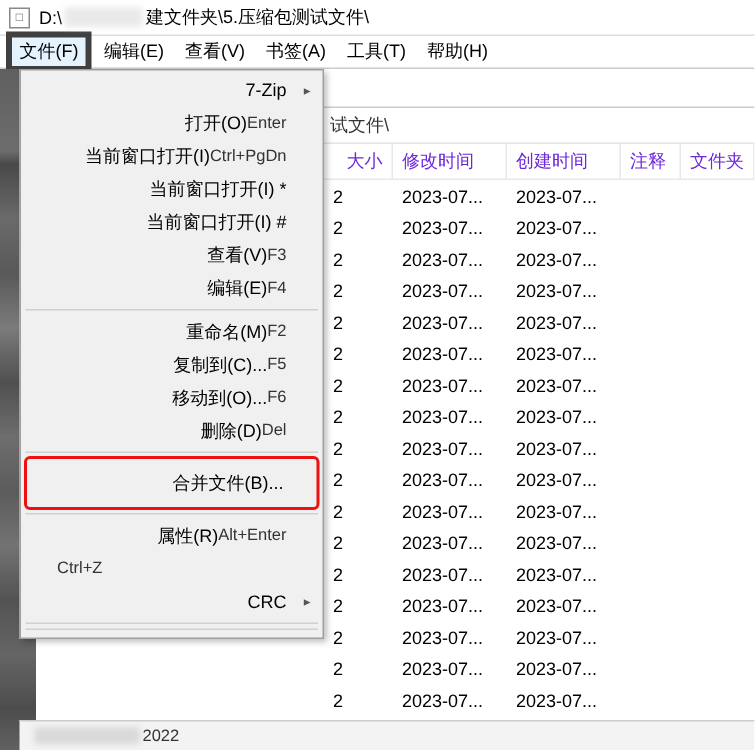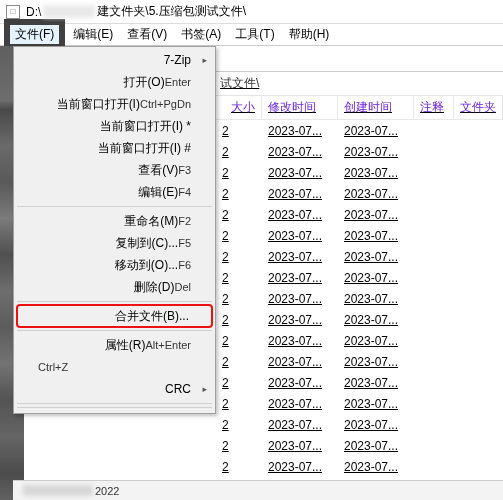--- a/index.html
+++ b/index.html
@@ -2,30 +2,30 @@
 <html><head>
 <meta charset="utf-8">
 <style>
   * { margin:0; padding:0; box-sizing:border-box; }
   body { font-family: "Microsoft YaHei","Segoe UI",sans-serif; font-size:12px; color:#000; background:#fff; width:503px; height:500px; overflow:hidden; position:relative; }
   .titlebar { height:24px; background:#fff; display:flex; align-items:center; padding:0 6px; border-bottom:1px solid #ddd; }
   .titlebar .icon { width:14px; height:14px; border:1px solid #888; margin-right:6px; display:flex; align-items:center; justify-content:center; font-size:8px; color:#666;}
   .titlebar .blur { display:inline-block; width:52px; height:13px; background:#e9e9e9; filter:blur(2px); margin:0 2px; }
   .menubar { height:22px; display:flex; align-items:center; padding:0 4px; border-bottom:1px solid #ccc; gap:2px;}
   .menubar .mi { padding:2px 6px; cursor:default; }
-  .menubar .mi.open { background:#e5f3ff; border:6px solid #404040; padding:1px 5px;}
+  .menubar .mi.open { background:#e5f3ff; border:4px solid #404040; padding:1px 5px;}
   .leftstrip { position:absolute; left:0; top:46px; width:24px; bottom:0; background:linear-gradient(#6c6c6c,#7a7a7a 12%,#555 14%,#777 22%,#666 30%,#888 38%,#5c5c5c 46%,#7b7b7b 54%,#696969 62%,#808080 70%,#5f5f5f 78%,#727272 86%,#585858 94%,#6e6e6e); filter:contrast(1.1) brightness(.9);}
   .dropdown { position:absolute; left:13px; top:46px; width:203px; background:#f0f0f0; border:1px solid #a0a0a0; box-shadow:2px 2px 4px rgba(0,0,0,.25); z-index:20; padding:2px;}
   .dropdown .row { display:flex; align-items:center; height:22px; padding:0 22px 0 22px; cursor:default; position:relative;text-align:right;}
   .dropdown .row .lbl { flex:1; white-space:nowrap; }
   .dropdown .row .sc { color:#333; font-size:11px; }
   .dropdown .row.sub::after { content:"▸"; position:absolute; right:6px; font-size:9px; color:#555;}
   .dropdown .sep { height:1px; background:#d0d0d0; margin:3px 1px; }
-  .dropdown .hl { border:2px solid #e11; border-radius:4px; margin:-1px 0; height:24px;}
-  .content { position:absolute; left:216px; top:46px; right:0; bottom:0;text-decoration:underline; }
+  .dropdown .hl { border:2px solid #e11; border-radius:4px; margin:-1px 0; height:36px;}
+  .content { position:absolute; left:216px; top:46px; right:0; bottom:0; }
   .toolbarfrag { height:26px; border-bottom:1px solid #ccc; }
   .pathfrag { height:24px; display:flex; align-items:center; padding-left:4px; color:#333; border-bottom:1px solid #e4e4e4;}
   .cols { display:flex; height:24px; align-items:center; border-bottom:1px solid #e8e8e8; font-size:12px; color:#6d28d9;}
   .cols div { padding:0 6px; border-right:1px solid #e8e8e8; height:100%; display:flex; align-items:center;}
   .c-size{width:46px; justify-content:flex-end;} .c-mod{width:76px;} .c-cre{width:76px;} .c-com{width:40px;} .c-fol{flex:1;}
   .rows{ overflow:hidden;}
   .rows .r{ display:flex; height:21px; align-items:center; font-size:12px;}
   .rows .r div{ padding:0 6px;}
   .rows .r .c-size{justify-content:flex-end;}
   .statusbar{ position:absolute; left:13px; bottom:0; right:0; height:20px; background:#f3f3f3; border-top:1px solid #ccc; display:flex; align-items:center; padding-left:10px; font-size:11px; color:#333;}

